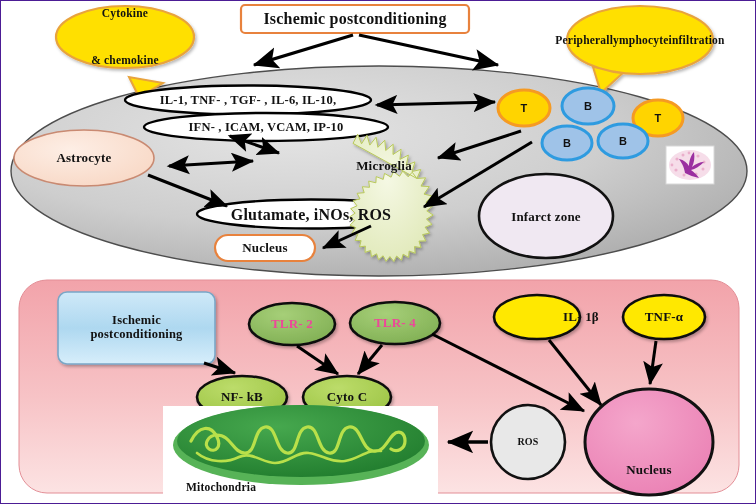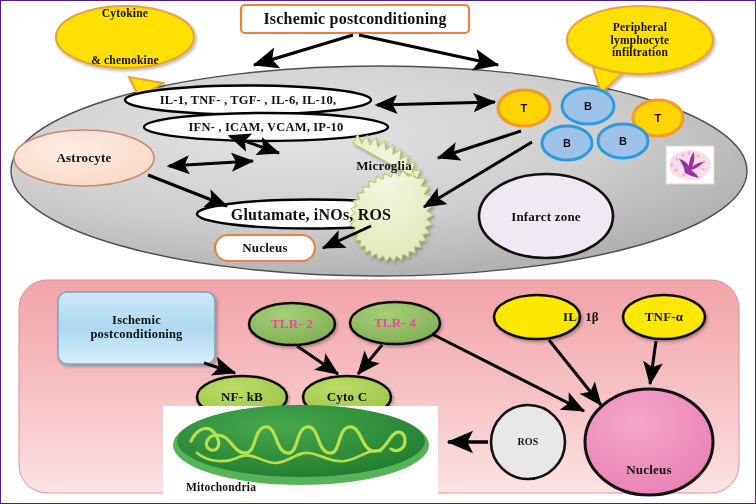--- a/index.html
+++ b/index.html
@@ -253,21 +253,21 @@
     </g>
   </svg>
 
   <div class="lbl" style="left:240px;top:4px;width:228px;height:28px;font-size:16px;">Ischemic postconditioning</div>
 
   <div class="lbl" style="left:55px;top:14px;width:138px;height:44px;font-size:11.5px;flex-direction:column;gap:34px;">
     <span>Cytokine</span>
     <span>&amp; chemokine</span>
   </div>
 
-  <div class="lbl" style="left:566px;top:11px;width:146px;height:56px;font-size:11.5px;flex-direction:column;">
+  <div class="lbl" style="left:566px;top:11px;width:146px;height:56px;font-size:11.5px;flex-direction:row;">
     <span>Peripheral</span>
     <span>lymphocyte</span>
     <span>infiltration</span>
   </div>
 
   <div class="lbl" style="left:129px;top:89px;width:236px;height:20px;font-size:12.5px;">IL-1, TNF- , TGF- , IL-6, IL-10,</div>
   <div class="lbl" style="left:148px;top:116px;width:234px;height:20px;font-size:12.5px;">IFN- , ICAM, VCAM, IP-10</div>
   <div class="lbl" style="left:199px;top:204px;width:222px;height:19px;font-size:16px;">Glutamate, iNOs, ROS</div>
 
   <div class="lbl" style="left:23px;top:147px;width:120px;height:20px;font-size:13px;">Astrocyte</div>

